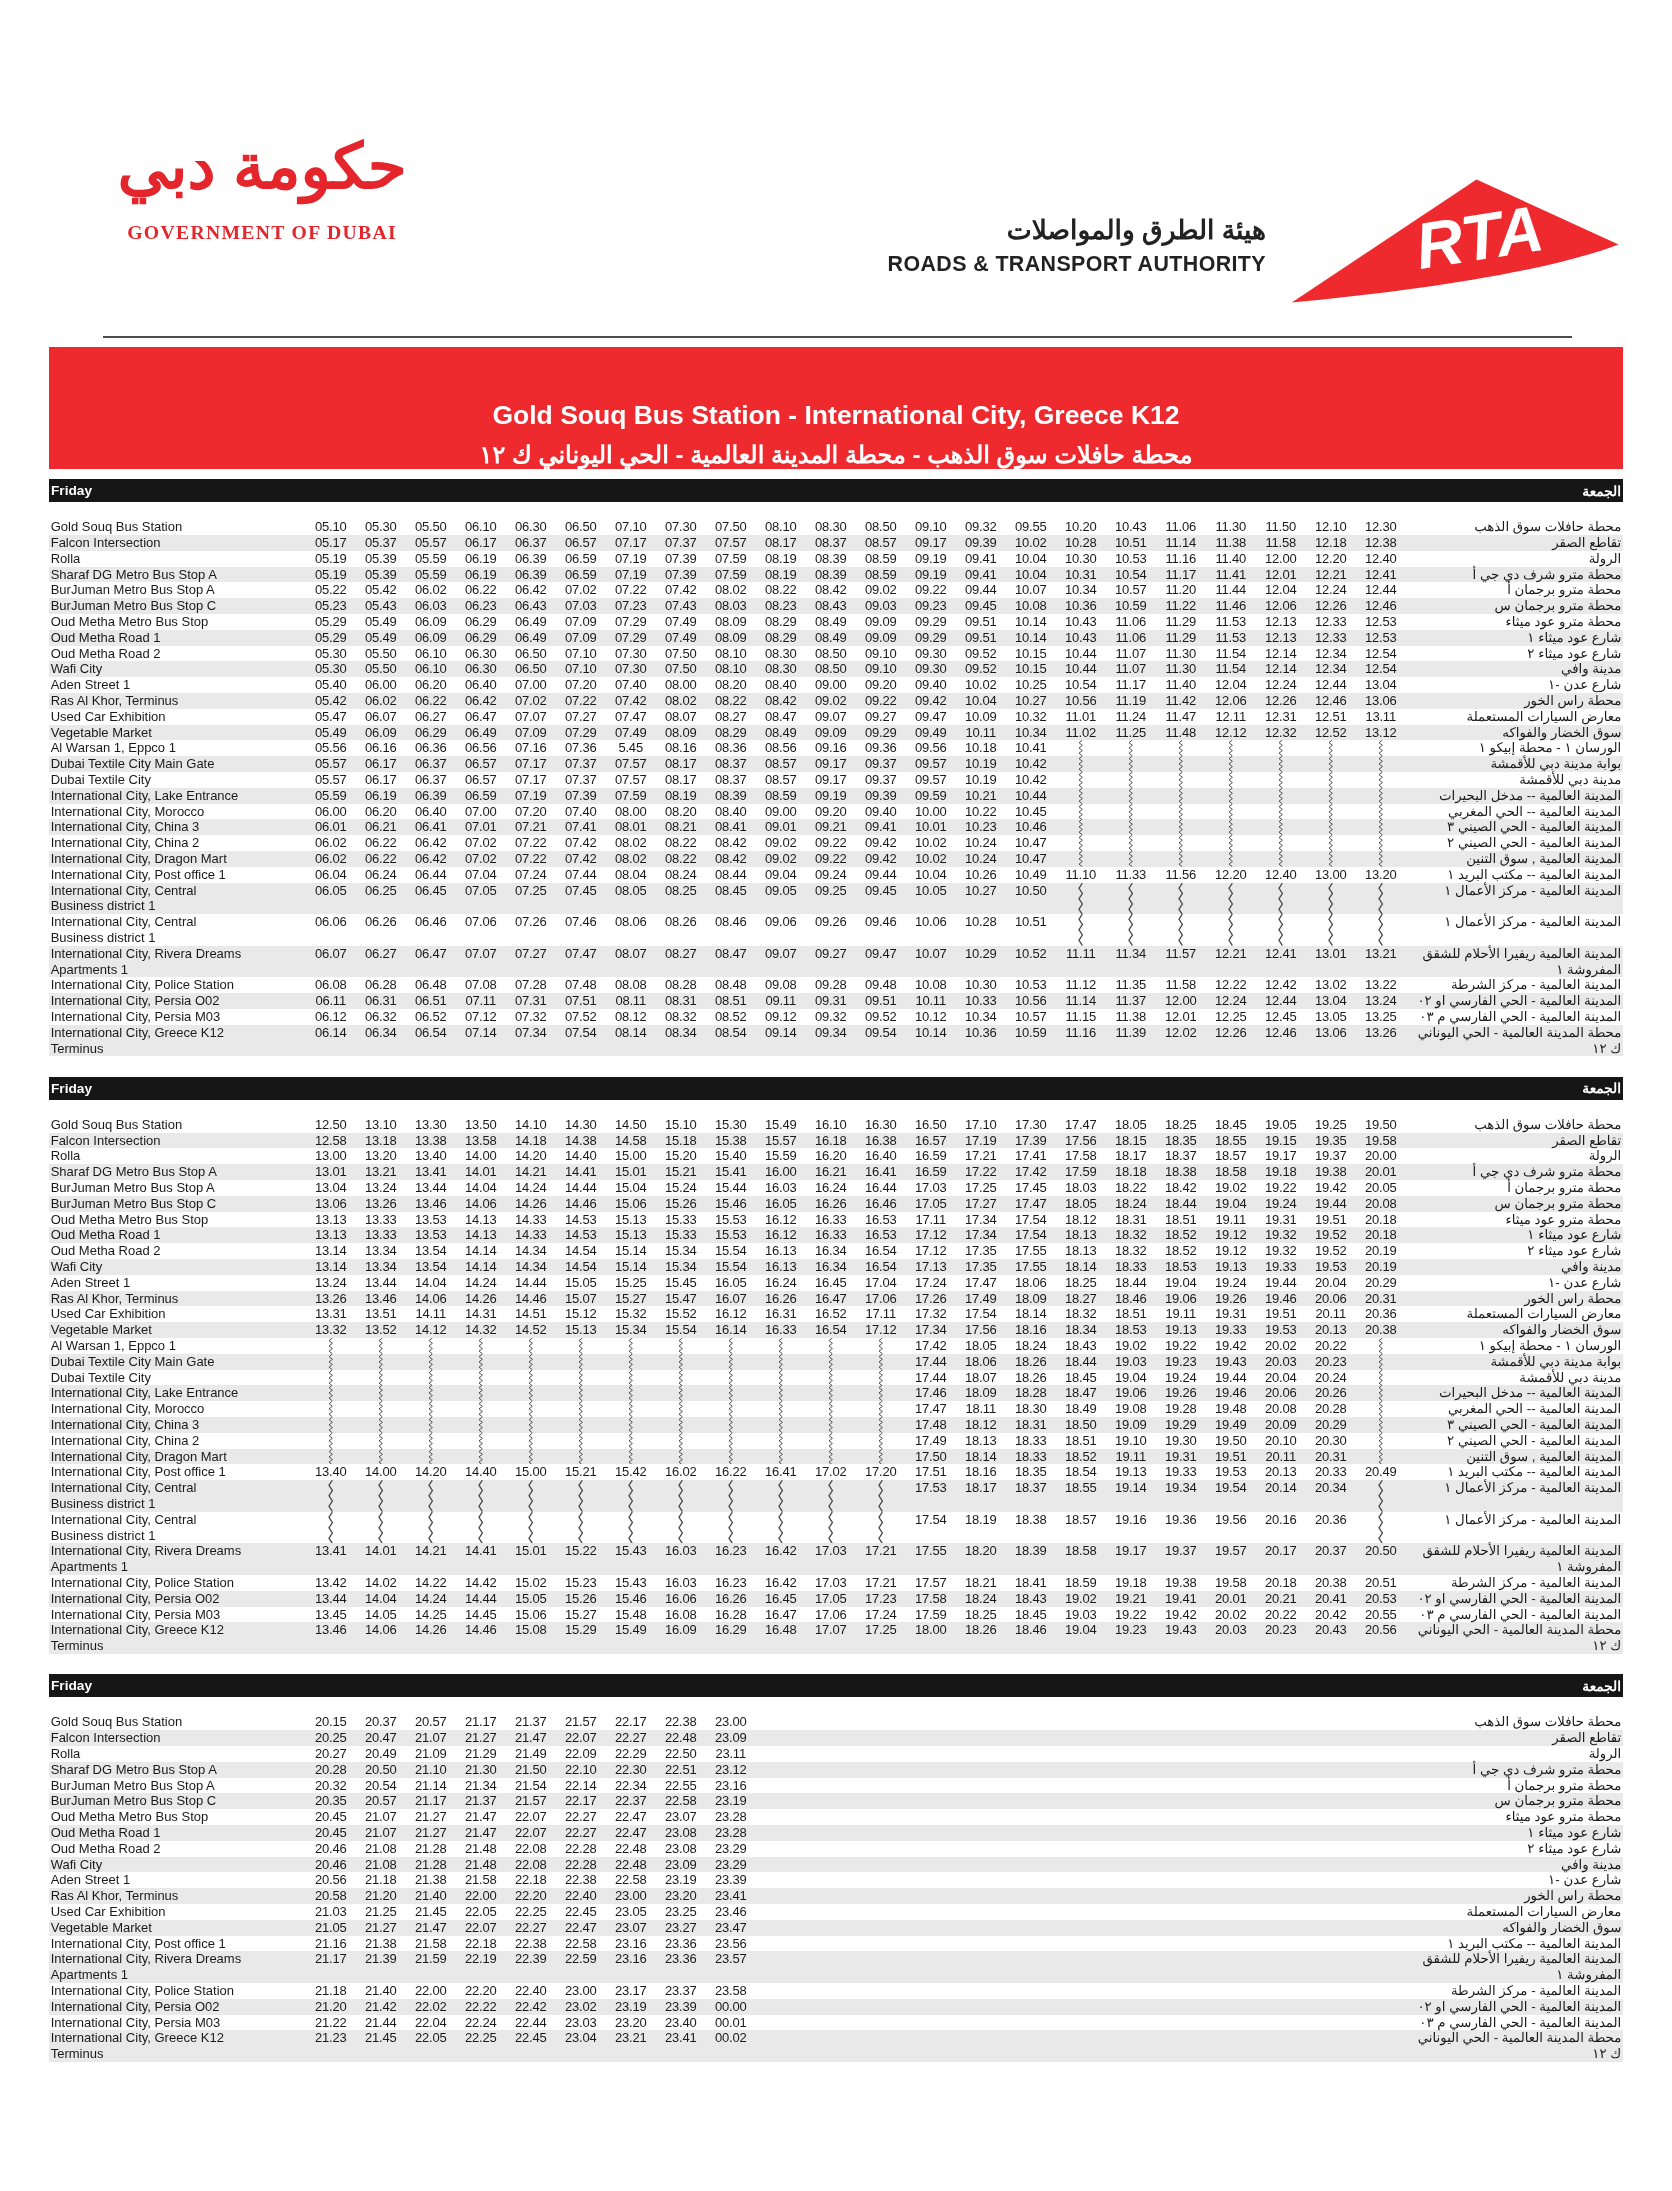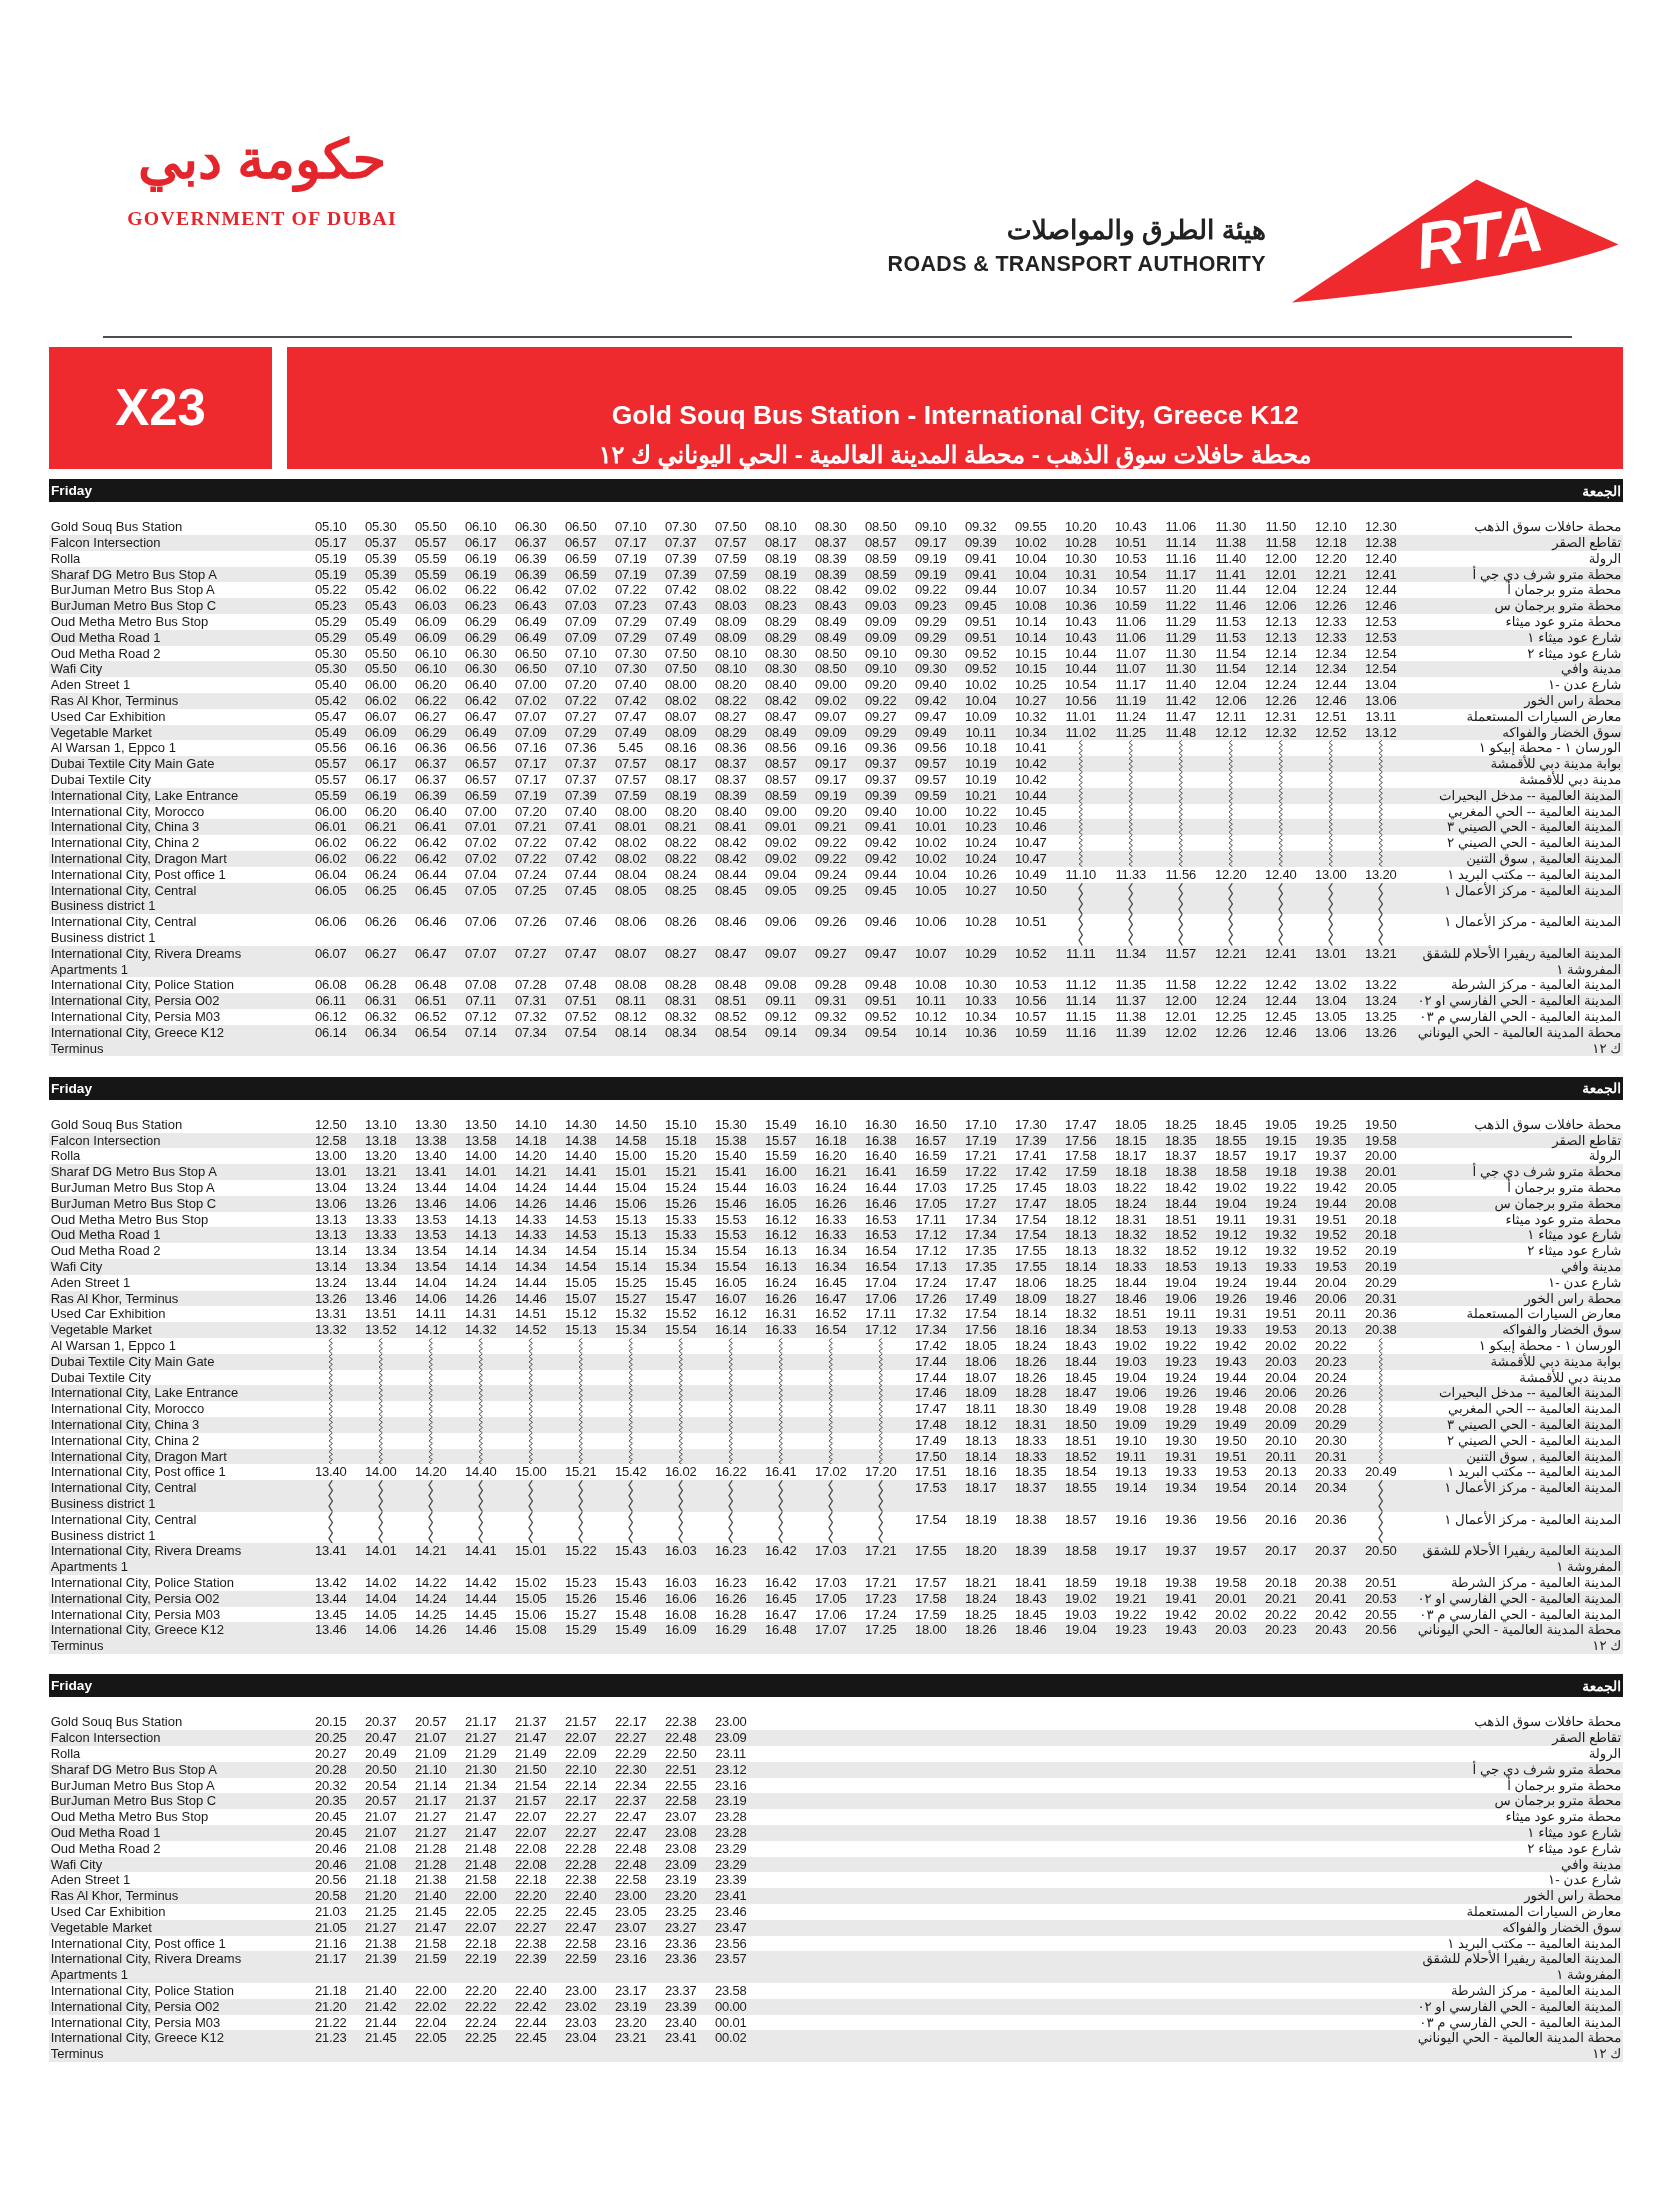--- a/index.html
+++ b/index.html
@@ -2,21 +2,21 @@
 <html style="font-size:13.7px"><head>
 <meta charset="utf-8">
 <style>
   html,body{margin:0;padding:0;background:#fff;}
   body{width:1673px;height:2192px;font-family:"Liberation Sans",sans-serif;color:#1a1a1a;position:relative;overflow:hidden;}
   .page{width:1673px;height:2192px;}
 
   
   .header{display:flex;justify-content:space-between;align-items:flex-start;padding:118px 51px 0 103px;height:211px;}
   .gov-logo{width:308px;text-align:center;margin-left:5.1px;}
-  .gov-ar{font-size:54px;font-weight:bold;color:#e4262c;line-height:1.55;}
+  .gov-ar{font-size:63px;font-weight:bold;color:#e4262c;line-height:1.55;}
   .gov-en{font-size:19.7px;color:#e4262c;letter-spacing:1.3px;margin-top:5.1px;font-family:"Liberation Serif",serif;font-weight:bold;}
   .rta-wrap{display:flex;align-items:flex-start;gap:24px;margin-top:58px;}
   .rta-text{text-align:right;margin-top:38px;}
   .rta-ar{font-size:26.5px;font-weight:bold;color:#222;direction:rtl;}
   .rta-en{font-size:21.4px;font-weight:bold;color:#222;letter-spacing:0.4px;margin-top:6px;}
   .rta-logo{width:332px;height:130px;}
 
   .rule{height:2.6px;background:#4c4c4c;margin:6.8px 101px 8.6px 103px;}
 
   
@@ -58,21 +58,20 @@
       <svg class="rta-logo" viewBox="0 0 388 152">
         <path d="M2 148 L218 4 L384 80 C 300 112 150 134 2 148 Z" fill="#ee2a2e"></path>
         <text x="148" y="98" font-size="76" font-weight="bold" font-style="italic" fill="#ffffff" font-family="Liberation Sans, sans-serif" transform="rotate(-9 220 80)">RTA</text>
       </svg>
     </div>
   </div>
 
   <div class="rule"></div>
 
   <div class="route-band">
-    <div class="route-code">X23</div>
     <div class="route-title">
       <div class="route-title-en">Gold Souq Bus Station - International City, Greece K12</div>
       <div class="route-title-ar">محطة حافلات سوق الذهب - محطة المدينة العالمية - الحي اليوناني ك ١٢</div>
     </div>
   </div>
 
   <div id="sections">
       <div class="section">
         <div class="day-bar">
           <span class="day-en">Friday</span>

